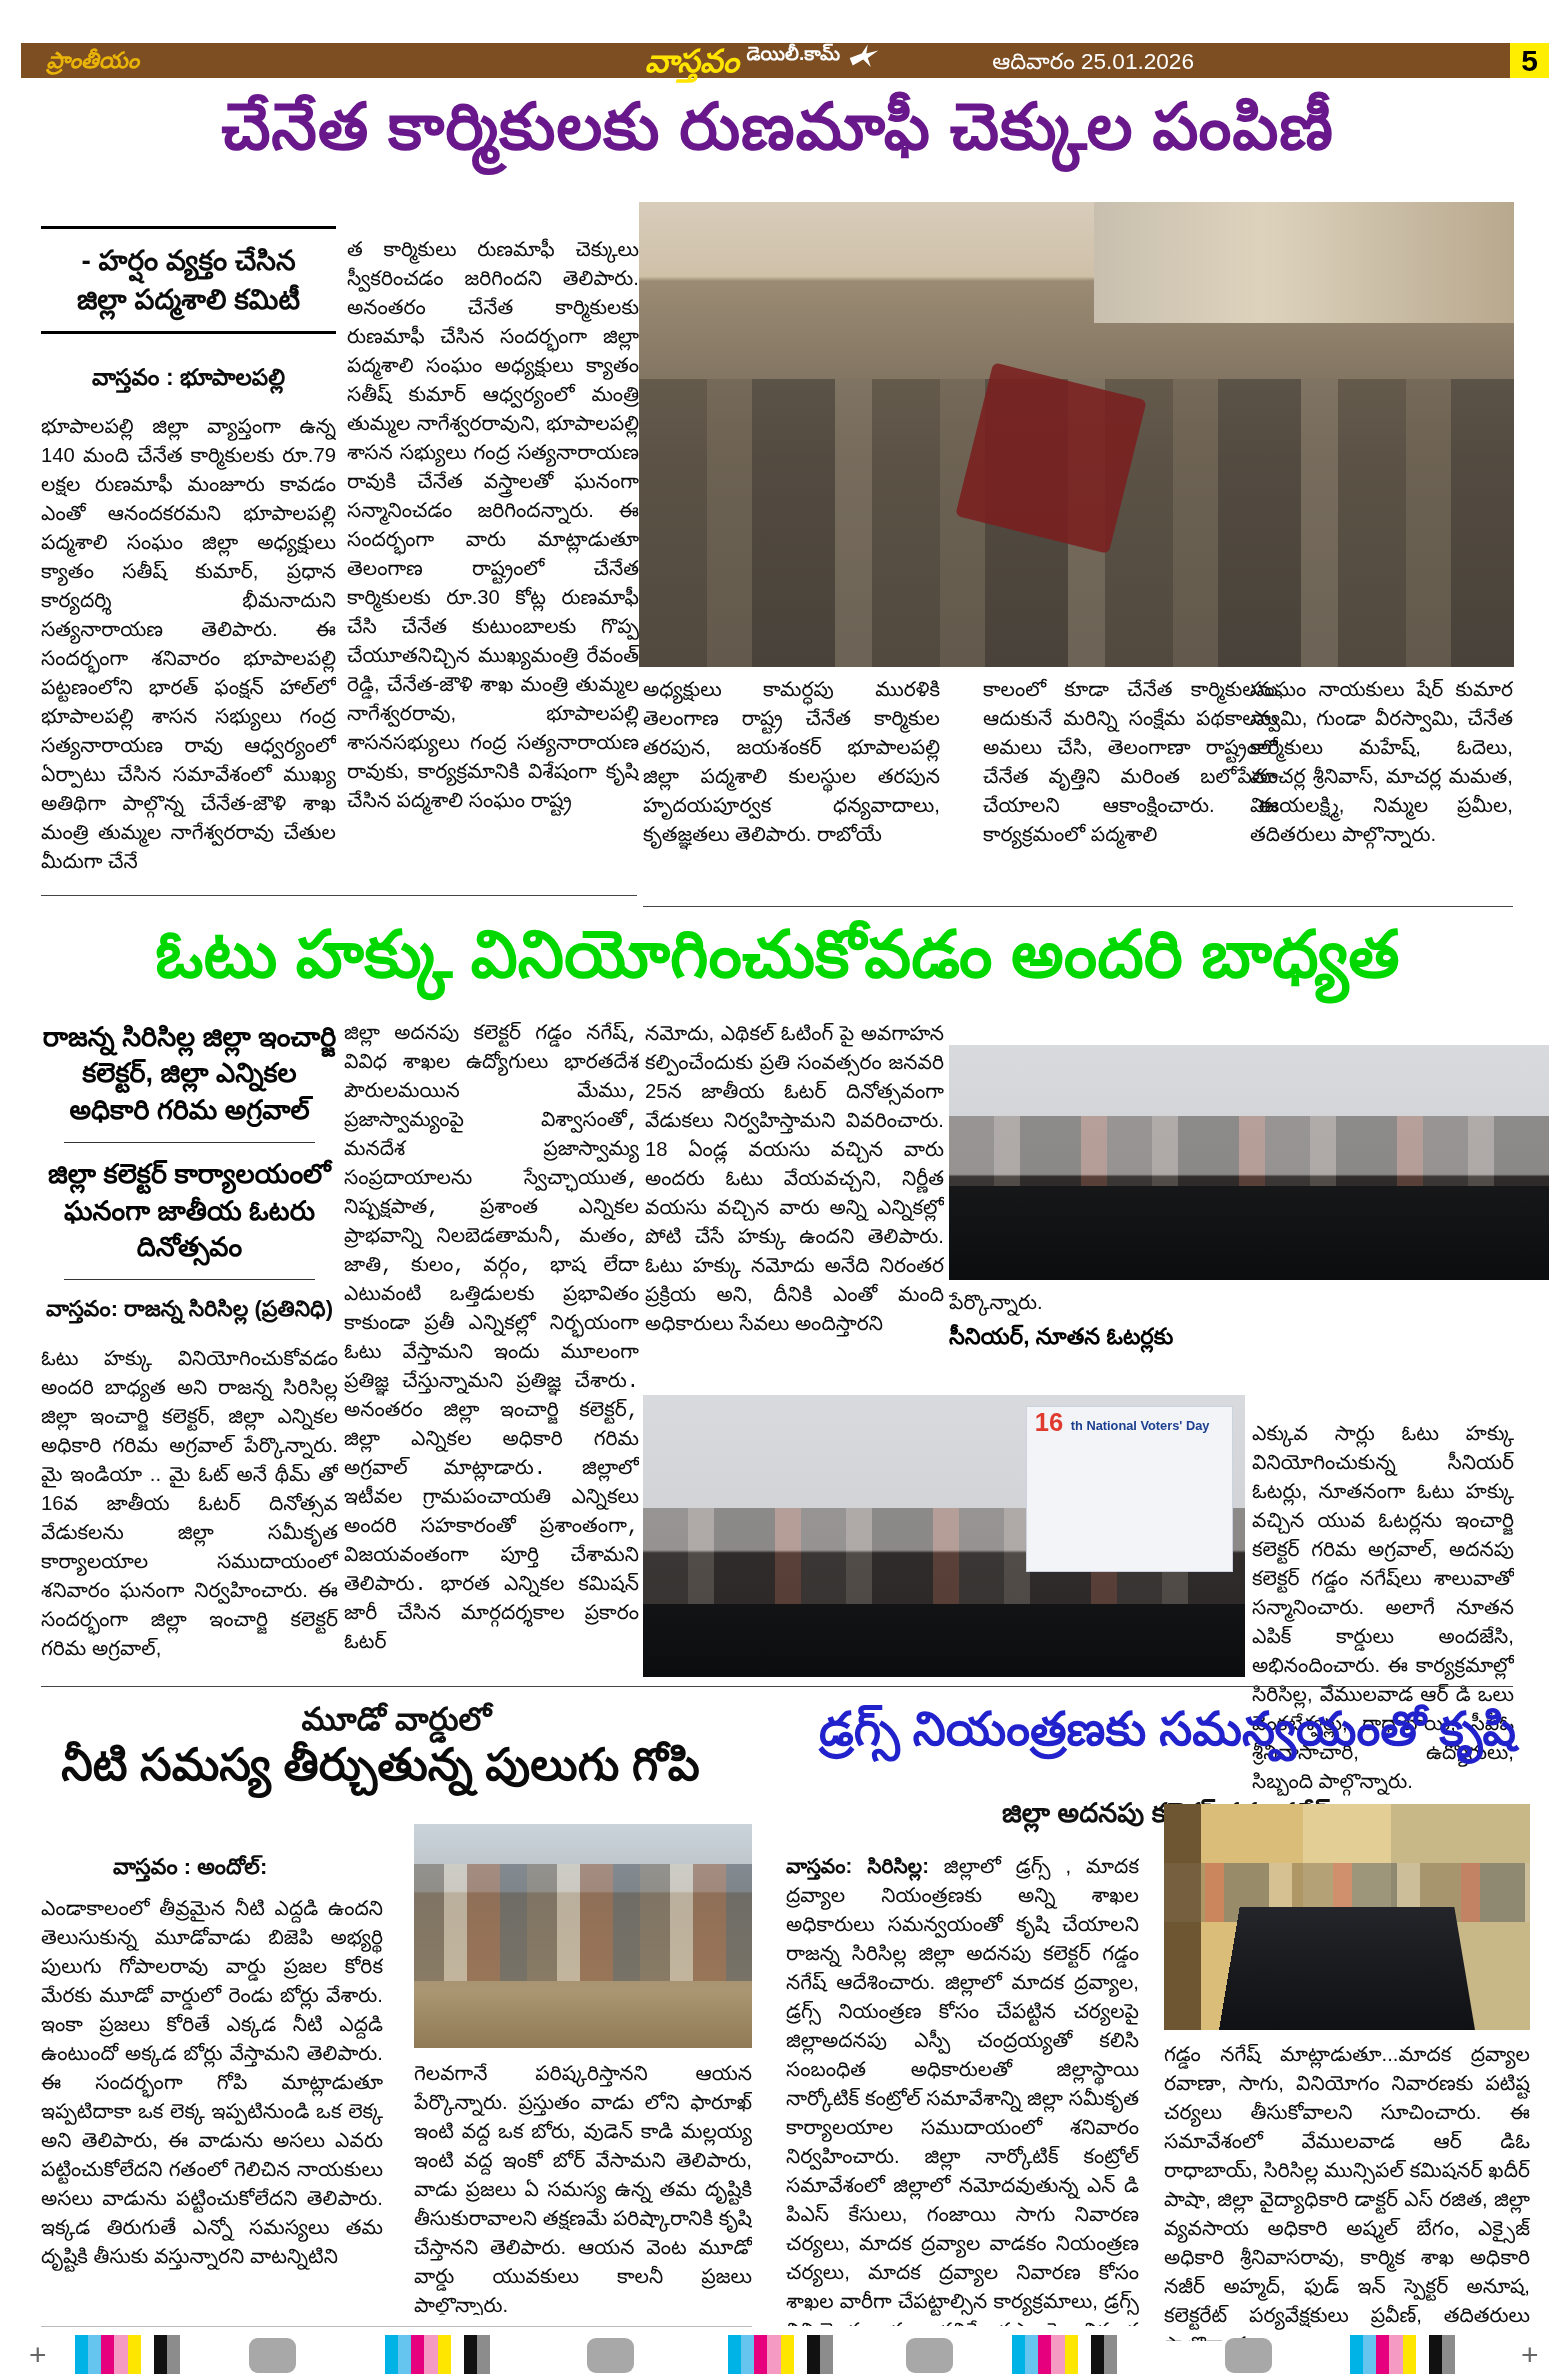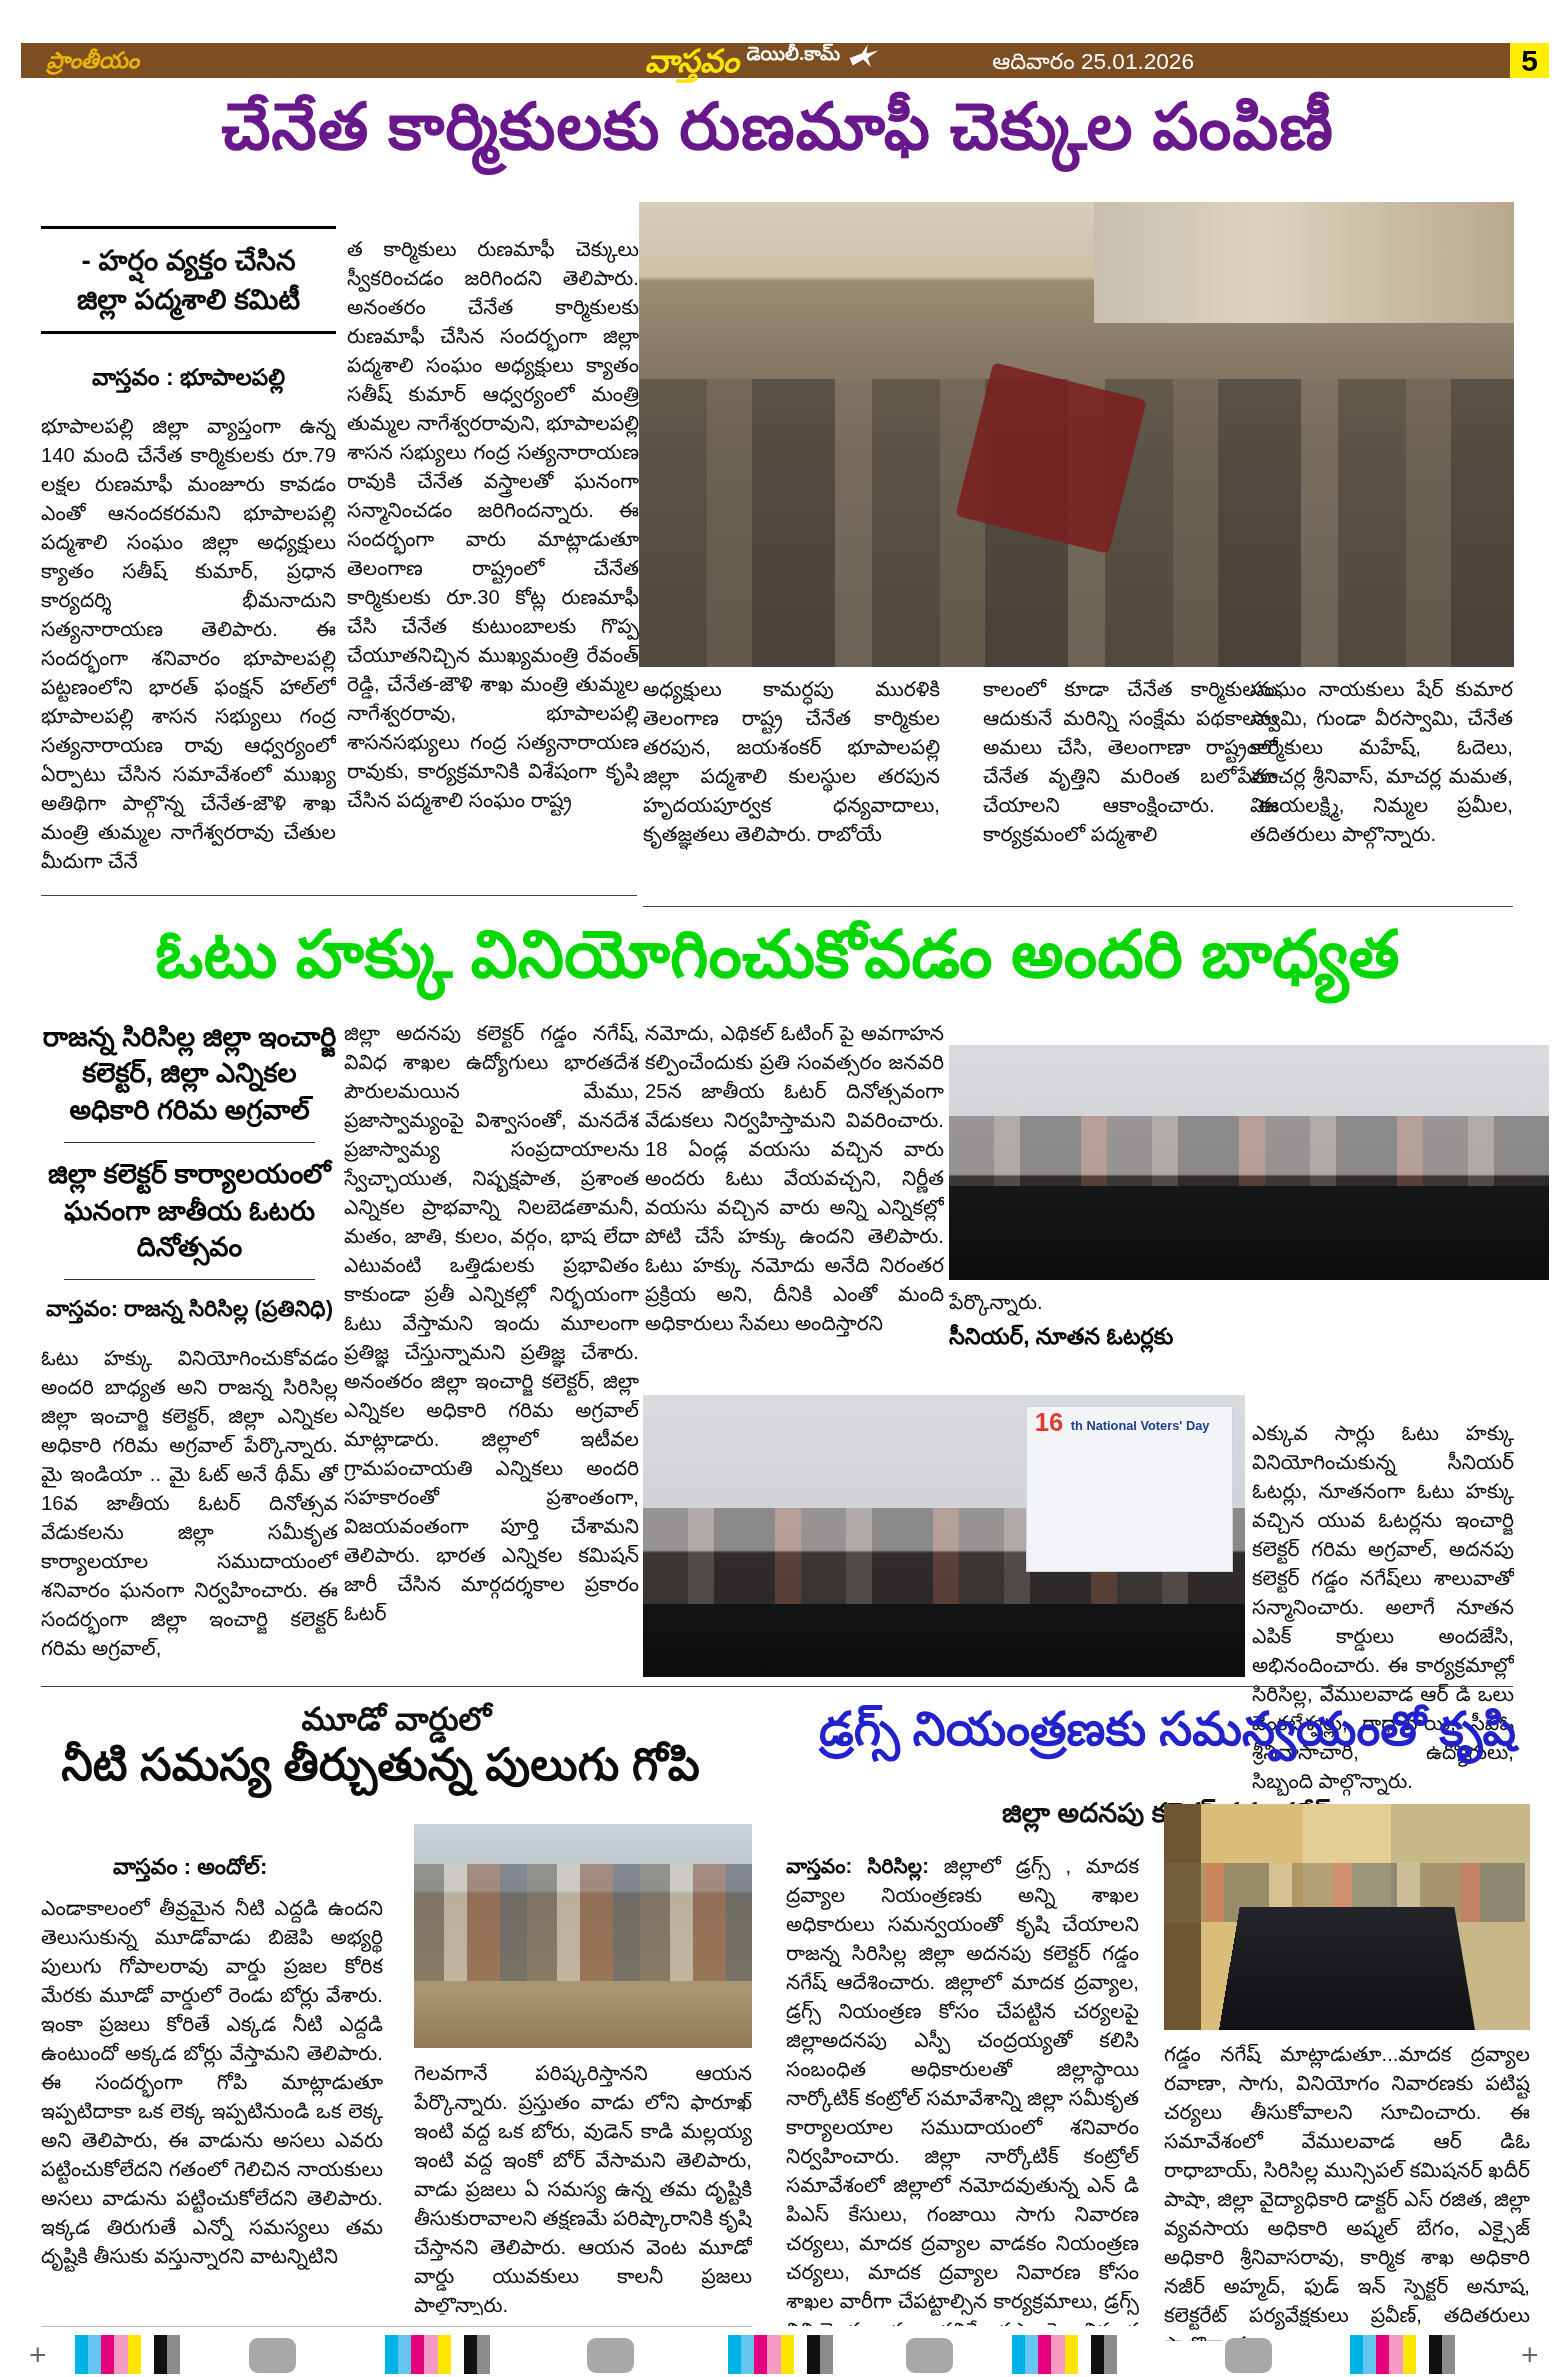--- a/index.html
+++ b/index.html
@@ -121,21 +121,21 @@
   <div class="h-a2">ఓటు హక్కు వినియోగించుకోవడం అందరి బాధ్యత</div>
 
   <div class="col" style="left:41px;top:1019px;width:297px;height:662px;">
     <div class="a2-intro">రాజన్న సిరిసిల్ల జిల్లా ఇంచార్జి కలెక్టర్, జిల్లా ఎన్నికల అధికారి గరిమ అగ్రవాల్</div>
     <hr class="rule-thin">
     <div class="a2-intro">జిల్లా కలెక్టర్ కార్యాలయంలో ఘనంగా జాతీయ ఓటరు దినోత్సవం</div>
     <hr class="rule-thin">
     <div class="a2-dateline">వాస్తవం: రాజన్న సిరిసిల్ల (ప్రతినిధి)</div>
     <p style="margin:21px 0 0 0;">ఓటు హక్కు వినియోగించుకోవడం అందరి బాధ్యత అని రాజన్న సిరిసిల్ల జిల్లా ఇంచార్జి కలెక్టర్, జిల్లా ఎన్నికల అధికారి గరిమ అగ్రవాల్ పేర్కొన్నారు. మై ఇండియా .. మై ఓట్ అనే థీమ్ తో 16వ జాతీయ ఓటర్ దినోత్సవ వేడుకలను జిల్లా సమీకృత కార్యాలయాల సముదాయంలో శనివారం ఘనంగా నిర్వహించారు. ఈ సందర్భంగా జిల్లా ఇంచార్జి కలెక్టర్ గరిమ అగ్రవాల్,</p>
   </div>
-  <div class="col" style="left:344px;top:1019px;width:295px;height:662px;">
+  <div class="col" style="left:344px;top:1019px;width:295px;height:662px;font-family:Liberation Mono, monospace;">
     <span>జిల్లా అదనపు కలెక్టర్ గడ్డం నగేష్, వివిధ శాఖల ఉద్యోగులు భారతదేశ పౌరులమయిన మేము, ప్రజాస్వామ్యంపై విశ్వాసంతో, మనదేశ ప్రజాస్వామ్య సంప్రదాయాలను స్వేచ్ఛాయుత, నిష్పక్షపాత, ప్రశాంత ఎన్నికల ప్రాభవాన్ని నిలబెడతామనీ, మతం, జాతి, కులం, వర్గం, భాష లేదా ఎటువంటి ఒత్తిడులకు ప్రభావితం కాకుండా ప్రతీ ఎన్నికల్లో నిర్భయంగా ఓటు వేస్తామని ఇందు మూలంగా ప్రతిజ్ఞ చేస్తున్నామని ప్రతిజ్ఞ చేశారు. అనంతరం జిల్లా ఇంచార్జి కలెక్టర్, జిల్లా ఎన్నికల అధికారి గరిమ అగ్రవాల్ మాట్లాడారు. జిల్లాలో ఇటీవల గ్రామపంచాయతి ఎన్నికలు అందరి సహకారంతో ప్రశాంతంగా, విజయవంతంగా పూర్తి చేశామని తెలిపారు. భారత ఎన్నికల కమిషన్ జారీ చేసిన మార్గదర్శకాల ప్రకారం ఓటర్</span>
   </div>
   <div class="col" style="left:645px;top:1019px;width:299px;height:369px;">
     <span>నమోదు, ఎథికల్ ఓటింగ్ పై అవగాహన కల్పించేందుకు ప్రతి సంవత్సరం జనవరి 25న జాతీయ ఓటర్ దినోత్సవంగా వేడుకలు నిర్వహిస్తామని వివరించారు. 18 ఏండ్ల వయసు వచ్చిన వారు అందరు ఓటు వేయవచ్చని, నిర్ణీత వయసు వచ్చిన వారు అన్ని ఎన్నికల్లో పోటి చేసే హక్కు ఉందని తెలిపారు. ఓటు హక్కు నమోదు అనేది నిరంతర ప్రక్రియ అని, దీనికి ఎంతో మంది అధికారులు సేవలు అందిస్తారని</span>
   </div>
 
   <div class="photo ph2" style="left:949px;top:1045px;width:600px;height:235px;">
     <div class="people"></div>
   </div>
   <div class="col" style="left:949px;top:1288px;width:295px;height:35px;">

